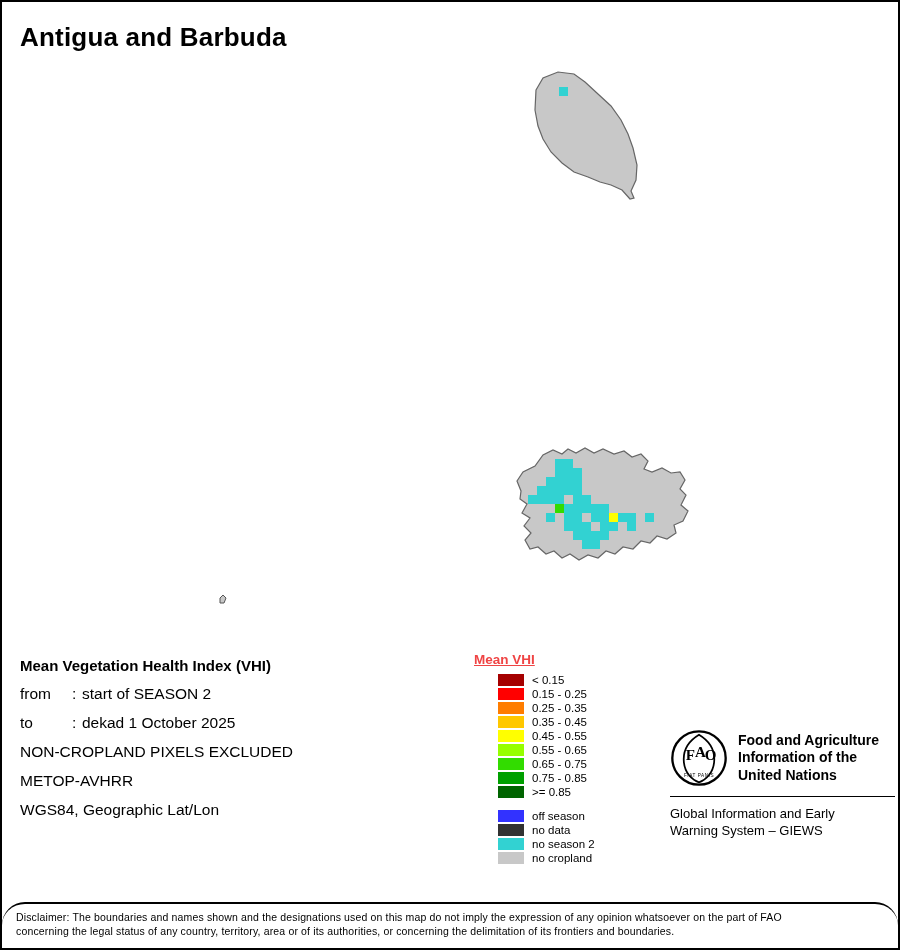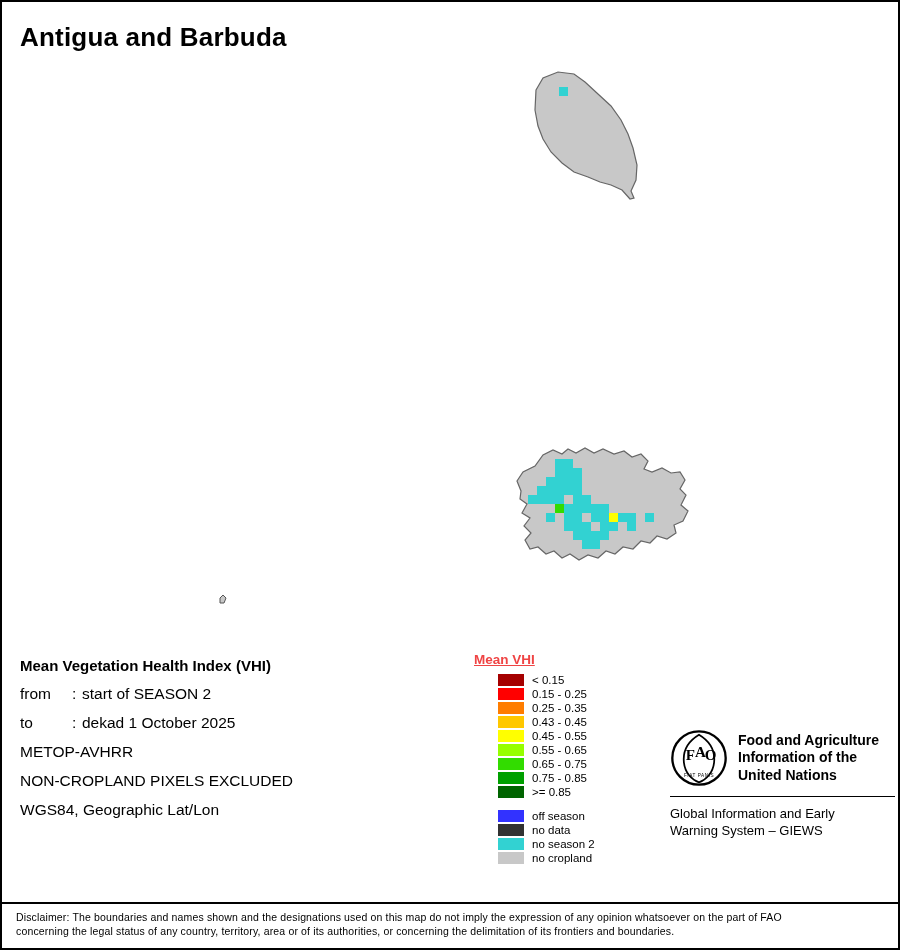--- a/index.html
+++ b/index.html
@@ -141,20 +141,21 @@
   
   #disclaimer {
     position: absolute;
     left: 0;
     right: 0;
     bottom: 0;
     height: 46px;
     border-top: 2px solid #000;
     box-sizing: border-box;
     padding: 6px 14px 0 14px;
+    border-radius: 23px;
   }
   #disclaimer p {
     margin: 0;
     font-size: 10.5px;
     line-height: 1.35;
     color: #000;
     letter-spacing: 0.15px;
   }
 </style>
 </head>
@@ -236,43 +237,43 @@
     <div class="headline">Mean Vegetation Health Index (VHI)</div>
 
     <div class="info-row">
       <span class="lbl">from</span><span class="colon">:</span><span>start of SEASON 2</span>
     </div>
 
     <div class="info-row">
       <span class="lbl">to</span><span class="colon">:</span><span>dekad 1 October 2025</span>
     </div>
 
+    <div class="info-row">NON-CROPLAND PIXELS EXCLUDED</div>
     <div class="info-row">METOP-AVHRR</div>
-    <div class="info-row">NON-CROPLAND PIXELS EXCLUDED</div>
     <div class="info-row">WGS84, Geographic Lat/Lon</div>
   </div>
 
   <div id="vhi-legend">
     <div class="legend-title">Mean VHI</div>
 
     <div class="legend-item">
       <span class="legend-swatch" style="background:#a50000"></span>
       <span class="legend-label">&lt; 0.15</span>
     </div>
     <div class="legend-item">
       <span class="legend-swatch" style="background:#ff0000"></span>
       <span class="legend-label">0.15 - 0.25</span>
     </div>
     <div class="legend-item">
       <span class="legend-swatch" style="background:#ff7d00"></span>
       <span class="legend-label">0.25 - 0.35</span>
     </div>
     <div class="legend-item">
       <span class="legend-swatch" style="background:#ffc800"></span>
-      <span class="legend-label">0.43 - 0.45</span>
+      <span class="legend-label">0.35 - 0.45</span>
     </div>
     <div class="legend-item">
       <span class="legend-swatch" style="background:#ffff00"></span>
       <span class="legend-label">0.45 - 0.55</span>
     </div>
     <div class="legend-item">
       <span class="legend-swatch" style="background:#96ff00"></span>
       <span class="legend-label">0.55 - 0.65</span>
     </div>
     <div class="legend-item">

